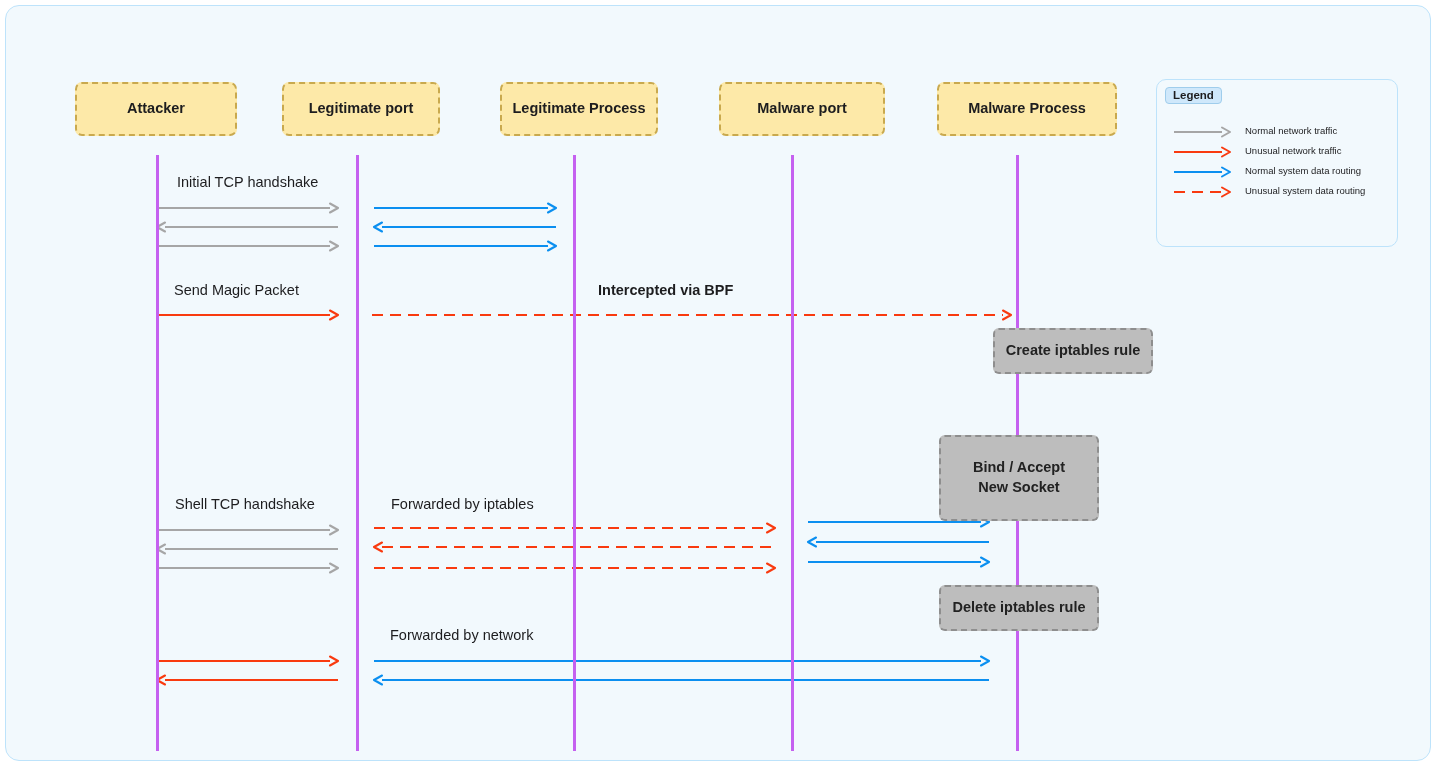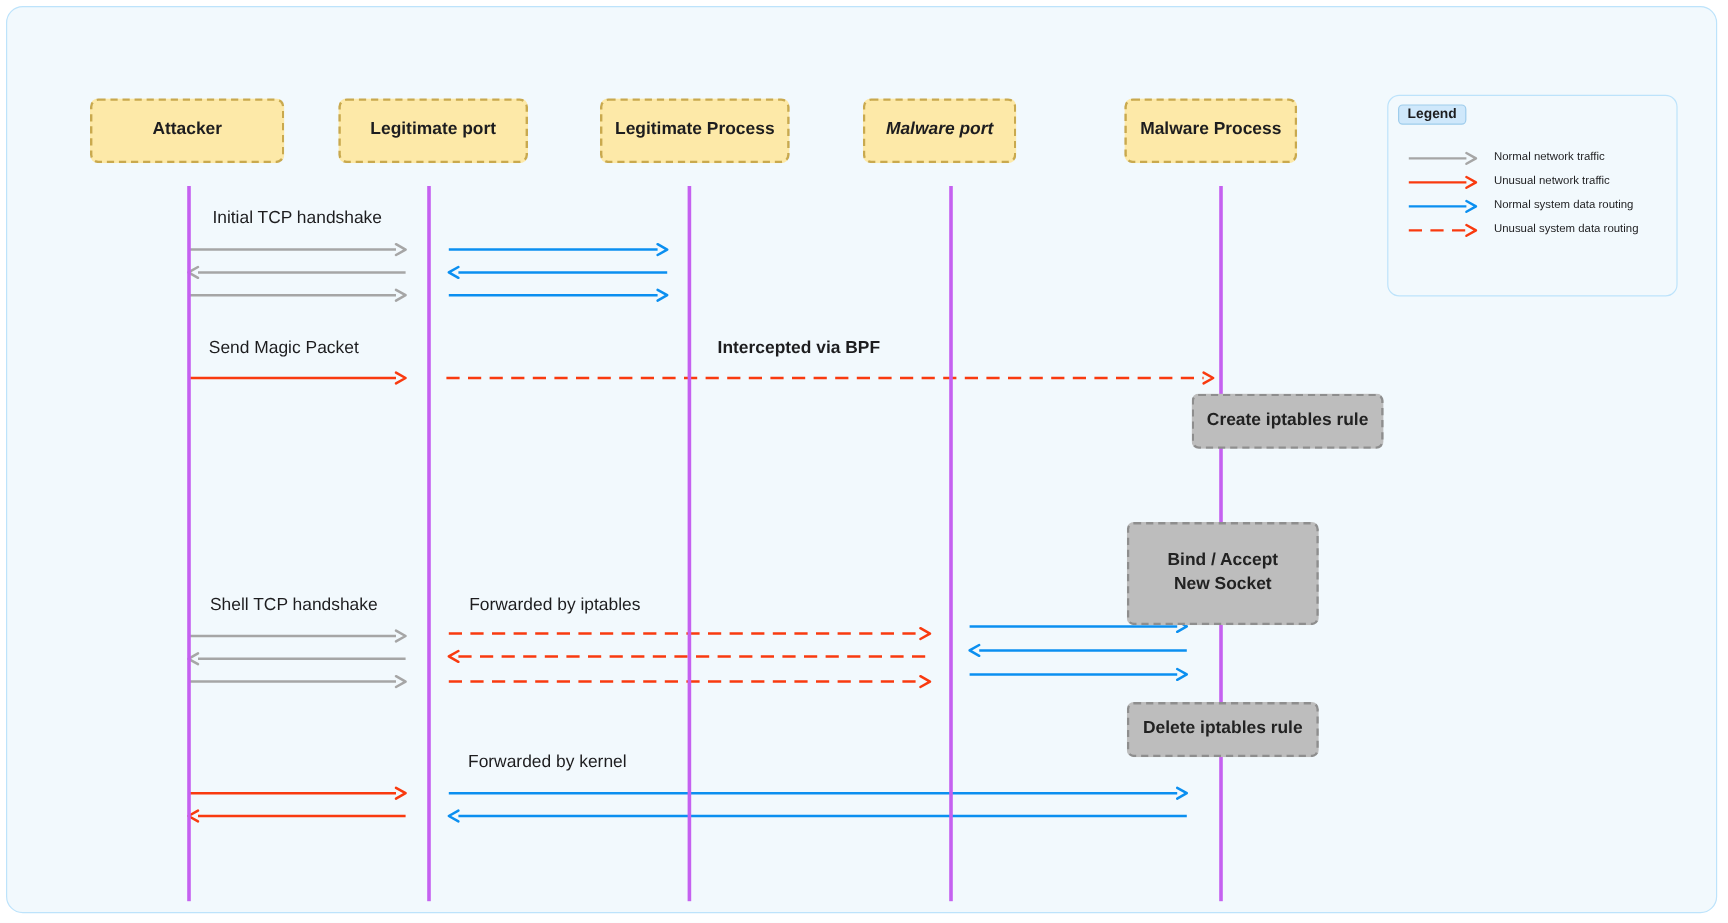--- a/index.html
+++ b/index.html
@@ -168,43 +168,43 @@
       <g>
         <line x1="376" y1="674" x2="983" y2="674" stroke="#0b8ff0" stroke-width="2.1"></line>
         <path d="M 376 669.5 L 368 674 L 376 678.5" fill="none" stroke="#0b8ff0" stroke-width="2.1" stroke-linecap="round" stroke-linejoin="round"></path>
       </g>
     </svg>
 
   <div id="participants-layer">
       <div class="participant" style="left: 69px; top: 76px; width: 162px;">Attacker</div>
       <div class="participant" style="left: 276px; top: 76px; width: 158px;">Legitimate port</div>
       <div class="participant" style="left: 494px; top: 76px; width: 158px;">Legitimate Process</div>
-      <div class="participant" style="left: 713px; top: 76px; width: 128px; font-style: italic;">Malware port</div>
-      <div class="participant" style="left: 931px; top: 76px; width: 144px;">Malware Process</div>
+      <div class="participant" style="left: 713px; top: 76px; width: 166px;">Malware port</div>
+      <div class="participant" style="left: 931px; top: 76px; width: 180px;">Malware Process</div>
     </div>
   <div id="lifelines-layer">
       <div class="lifeline" style="left: 150px; top: 149px; height: 596px;"></div>
       <div class="lifeline" style="left: 350px; top: 149px; height: 596px;"></div>
       <div class="lifeline" style="left: 567px; top: 149px; height: 596px;"></div>
       <div class="lifeline" style="left: 785px; top: 149px; height: 596px;"></div>
       <div class="lifeline" style="left: 1010px; top: 149px; height: 596px;"></div>
     </div>
   <div id="activations-layer">
       <div class="activation" style="left: 987px; top: 322px; width: 160px; height: 46px; white-space: pre-line;">Create iptables rule</div>
       <div class="activation" style="left: 933px; top: 406px; width: 160px; height: 86px; white-space: pre-line; margin-top: 23px;">Bind / Accept
 New Socket</div>
       <div class="activation" style="left: 933px; top: 579px; width: 160px; height: 46px; white-space: pre-line;">Delete iptables rule</div>
     </div>
   <div id="labels-layer">
       <div class="msg-label" style="left: 171px; top: 168px;">Initial TCP handshake</div>
       <div class="msg-label" style="left: 168px; top: 276px;">Send Magic Packet</div>
       <div class="msg-label" style="left: 592px; top: 276px; font-weight: bold;">Intercepted via BPF</div>
       <div class="msg-label" style="left: 169px; top: 490px;">Shell TCP handshake</div>
       <div class="msg-label" style="left: 385px; top: 490px;">Forwarded by iptables</div>
-      <div class="msg-label" style="left: 384px; top: 621px;">Forwarded by kernel</div>
+      <div class="msg-label" style="left: 384px; top: 621px;">Forwarded by network</div>
     </div>
 
   <div id="legend" style="left: 1150px; top: 73px; width: 242px; height: 168px;">
     <div id="legend-badge">Legend</div>
     <svg id="legend-arrows" xmlns="http://www.w3.org/2000/svg" width="262" height="168" style="position: absolute; left: 0px; top: 0px;">
         <g>
           <line x1="17" y1="52" x2="65" y2="52" stroke="#a6a6a6" stroke-width="2"></line>
           <path d="M 65 47.5 L 73 52 L 65 56.5" fill="none" stroke="#a6a6a6" stroke-width="2" stroke-linecap="round" stroke-linejoin="round"></path>
         </g>
         <g>

